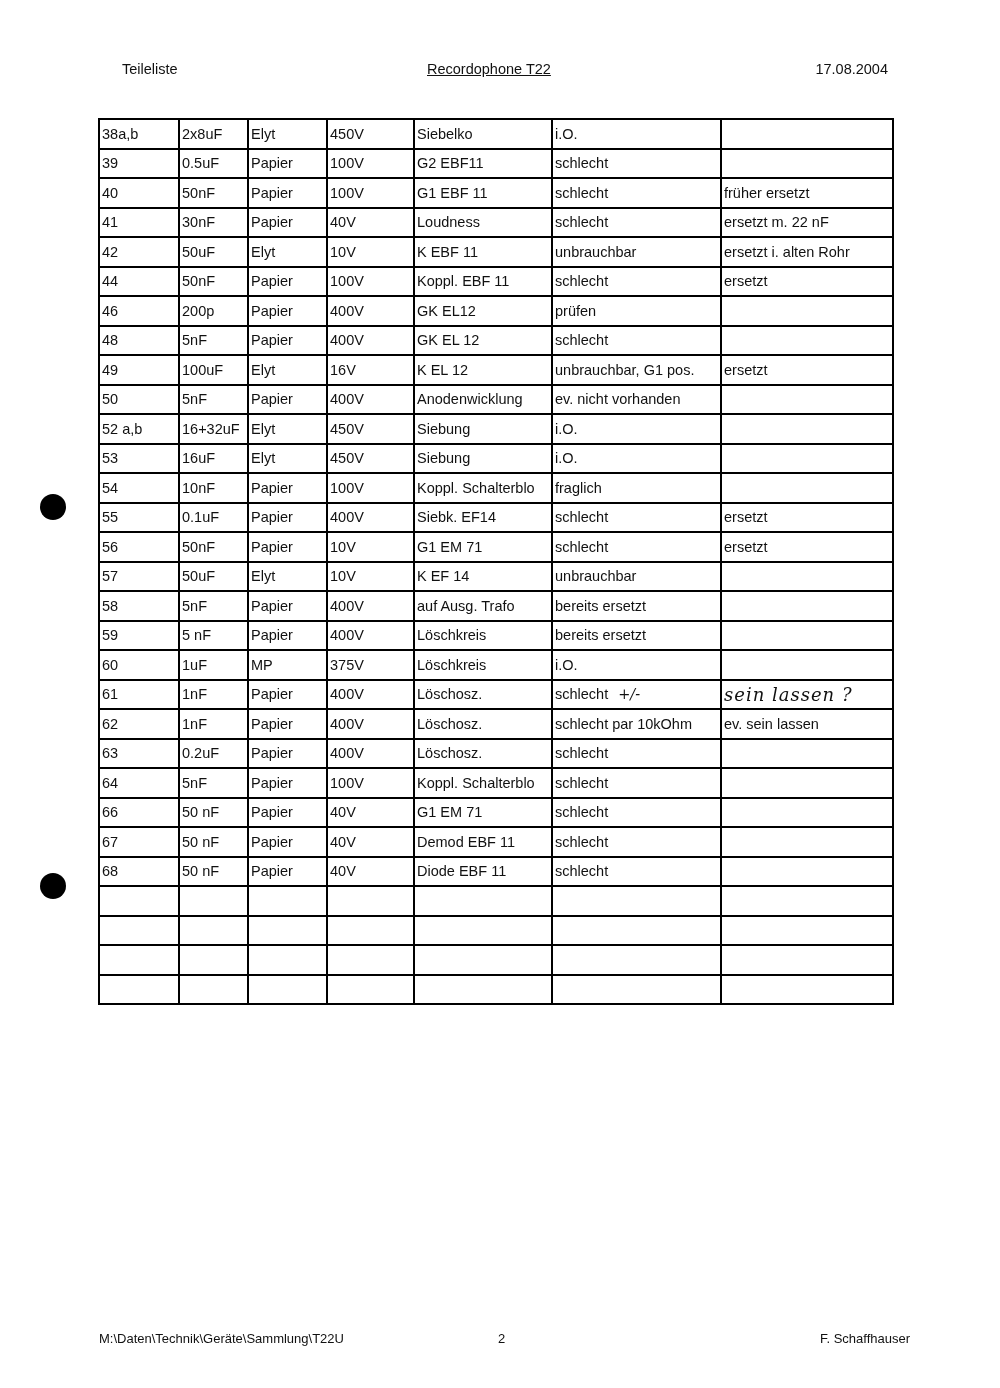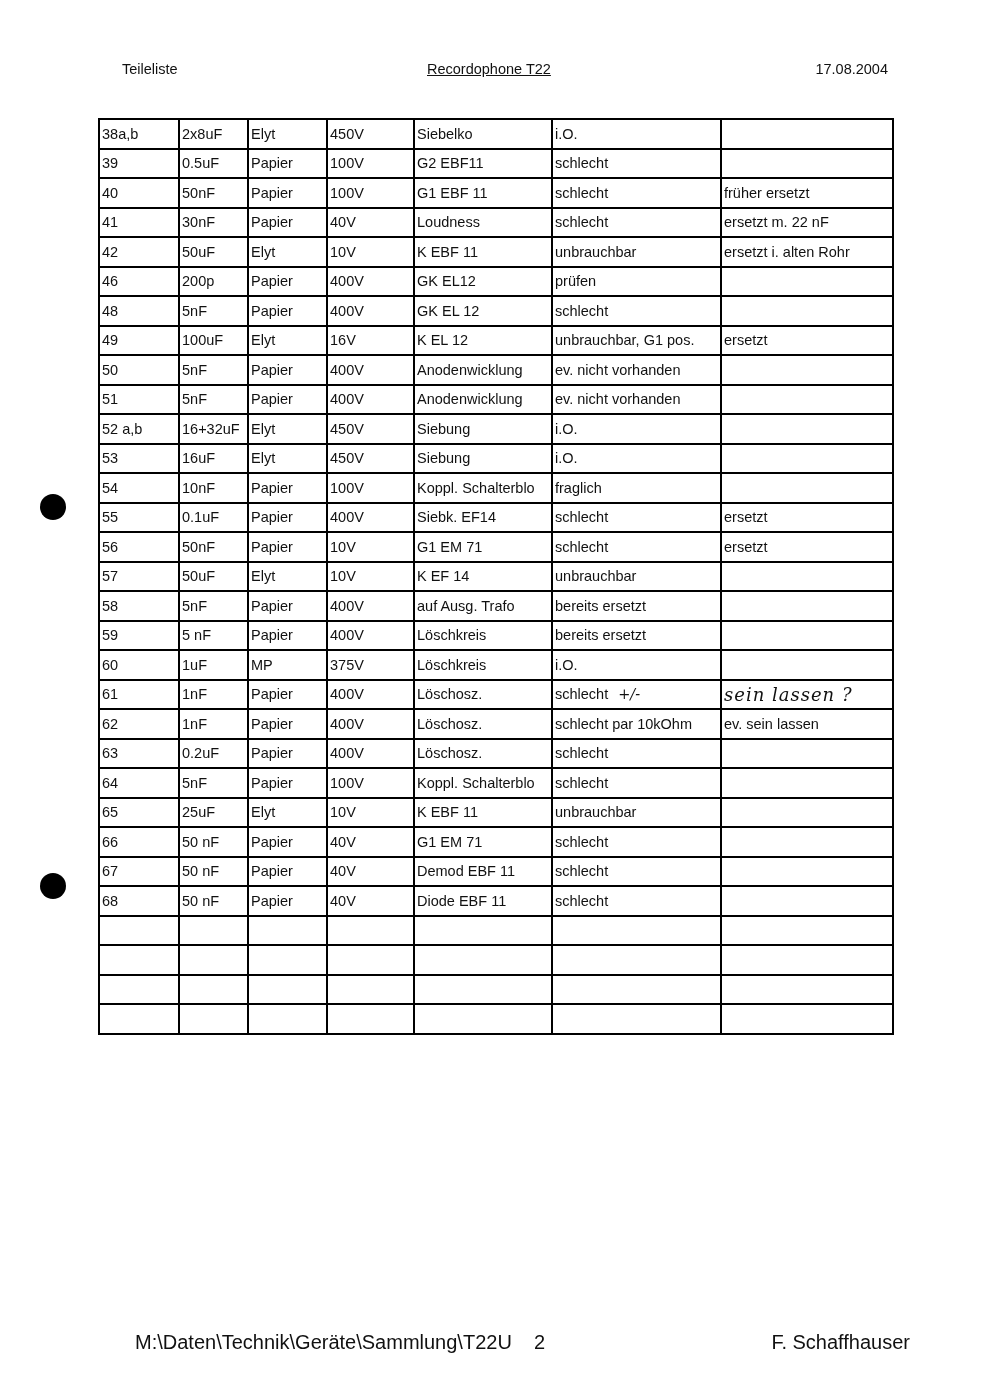--- a/index.html
+++ b/index.html
@@ -2,21 +2,21 @@
 <html><head>
 <meta charset="utf-8">
 <style>
   html, body { margin: 0; padding: 0; background: #ffffff; }
   body { width: 1000px; height: 1388px; position: relative; overflow: hidden;
          font-family: "Liberation Sans", sans-serif; color: #111; }
   .hdr { position: absolute; top: 61px; font-size: 14.5px; }
   .hdr-left { left: 93px; margin-left: 29px; }
   .hdr-center { left: 427px; text-decoration: underline; }
   .hdr-right { right: 112px; }
-  .ftr { position: absolute; top: 1331px; font-size: 20px; margin-left: 36px; }
+  .ftr { position: absolute; top: 1331px; font-size: 13px; }
   .ftr-left { left: 99px; }
   .ftr-center { left: 498px; }
   .ftr-right { right: 90px; }
   .punch { position: absolute; width: 26px; height: 26px; border-radius: 50%; background: #000; }
   .punch-1 { left: 40px; top: 494px; }
   .punch-2 { left: 40px; top: 873px; }
   table.parts { position: absolute; left: 98px; top: 118px; border-collapse: collapse;
                 table-layout: fixed; width: 789px; border-radius: 17px; }
   table.parts td { border: 2.5px solid #000; height: 27.5px; padding: 0 0 0 2px;
                    font-size: 14.5px; white-space: nowrap; overflow: hidden; vertical-align: middle; }
@@ -76,20 +76,29 @@
       <tr>
         <td class="c1"><span>42</span></td>
         <td class="c2"><span>50uF</span></td>
         <td class="c3"><span>Elyt</span></td>
         <td class="c4"><span>10V</span></td>
         <td class="c5"><span>K EBF 11</span></td>
         <td class="c6"><span>unbrauchbar</span></td>
         <td class="c7"><span>ersetzt i. alten Rohr</span></td>
       </tr>
       <tr>
+        <td class="c1"><span>44</span></td>
+        <td class="c2"><span>50nF</span></td>
+        <td class="c3"><span>Papier</span></td>
+        <td class="c4"><span>100V</span></td>
+        <td class="c5"><span>Koppl. EBF 11</span></td>
+        <td class="c6"><span>schlecht</span></td>
+        <td class="c7"><span>ersetzt</span></td>
+      </tr>
+      <tr>
         <td class="c1"><span>46</span></td>
         <td class="c2"><span>200p</span></td>
         <td class="c3"><span>Papier</span></td>
         <td class="c4"><span>400V</span></td>
         <td class="c5"><span>GK EL12</span></td>
         <td class="c6"><span>prüfen</span></td>
         <td class="c7"><span></span></td>
       </tr>
       <tr>
         <td class="c1"><span>48</span></td>
@@ -104,29 +113,20 @@
         <td class="c1"><span>49</span></td>
         <td class="c2"><span>100uF</span></td>
         <td class="c3"><span>Elyt</span></td>
         <td class="c4"><span>16V</span></td>
         <td class="c5"><span>K EL 12</span></td>
         <td class="c6"><span>unbrauchbar, G1 pos.</span></td>
         <td class="c7"><span>ersetzt</span></td>
       </tr>
       <tr>
         <td class="c1"><span>50</span></td>
-        <td class="c2"><span>5nF</span></td>
-        <td class="c3"><span>Papier</span></td>
-        <td class="c4"><span>400V</span></td>
-        <td class="c5"><span>Anodenwicklung</span></td>
-        <td class="c6"><span>ev. nicht vorhanden</span></td>
-        <td class="c7"><span></span></td>
-      </tr>
-      <tr>
-        <td class="c1"><span>51</span></td>
         <td class="c2"><span>5nF</span></td>
         <td class="c3"><span>Papier</span></td>
         <td class="c4"><span>400V</span></td>
         <td class="c5"><span>Anodenwicklung</span></td>
         <td class="c6"><span>ev. nicht vorhanden</span></td>
         <td class="c7"><span></span></td>
       </tr>
       <tr>
         <td class="c1"><span>52 a,b</span></td>
         <td class="c2"><span>16+32uF</span></td>
@@ -235,29 +235,20 @@
         <td class="c6"><span>schlecht</span></td>
         <td class="c7"><span></span></td>
       </tr>
       <tr>
         <td class="c1"><span>64</span></td>
         <td class="c2"><span>5nF</span></td>
         <td class="c3"><span>Papier</span></td>
         <td class="c4"><span>100V</span></td>
         <td class="c5"><span>Koppl. Schalterblo</span></td>
         <td class="c6"><span>schlecht</span></td>
-        <td class="c7"><span></span></td>
-      </tr>
-      <tr>
-        <td class="c1"><span>65</span></td>
-        <td class="c2"><span>25uF</span></td>
-        <td class="c3"><span>Elyt</span></td>
-        <td class="c4"><span>10V</span></td>
-        <td class="c5"><span>K EBF 11</span></td>
-        <td class="c6"><span>unbrauchbar</span></td>
         <td class="c7"><span></span></td>
       </tr>
       <tr>
         <td class="c1"><span>66</span></td>
         <td class="c2"><span>50 nF</span></td>
         <td class="c3"><span>Papier</span></td>
         <td class="c4"><span>40V</span></td>
         <td class="c5"><span>G1 EM 71</span></td>
         <td class="c6"><span>schlecht</span></td>
         <td class="c7"><span></span></td>

